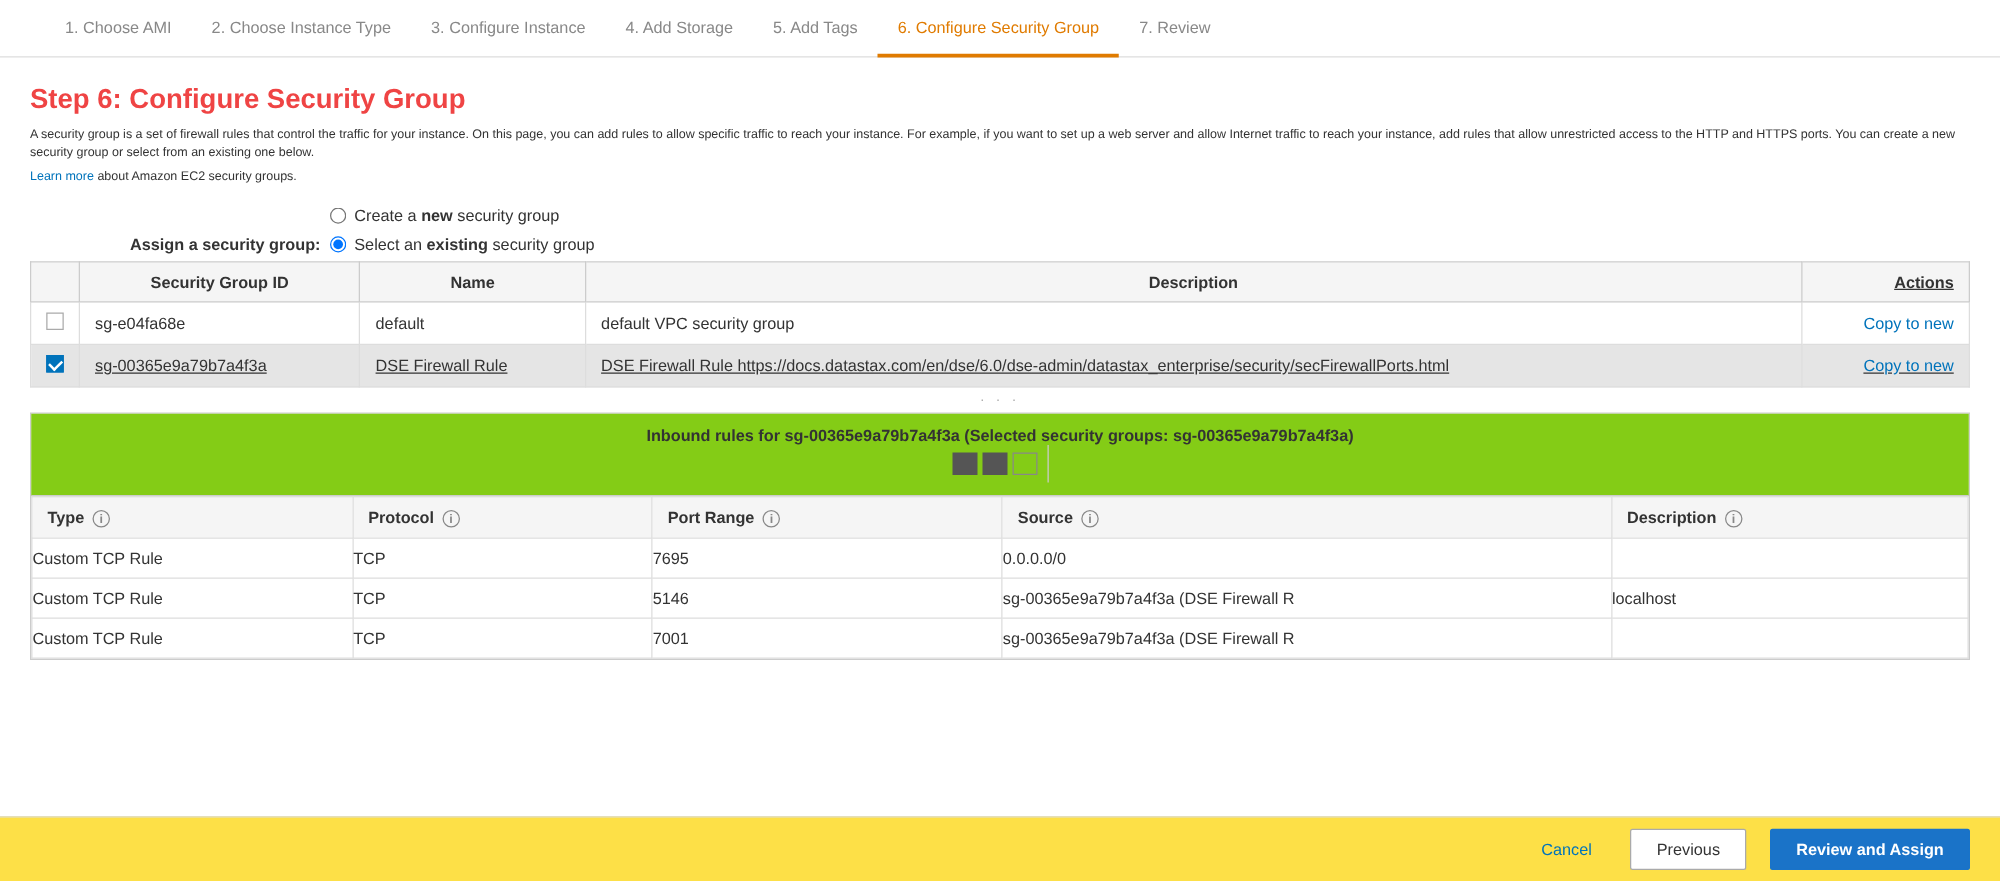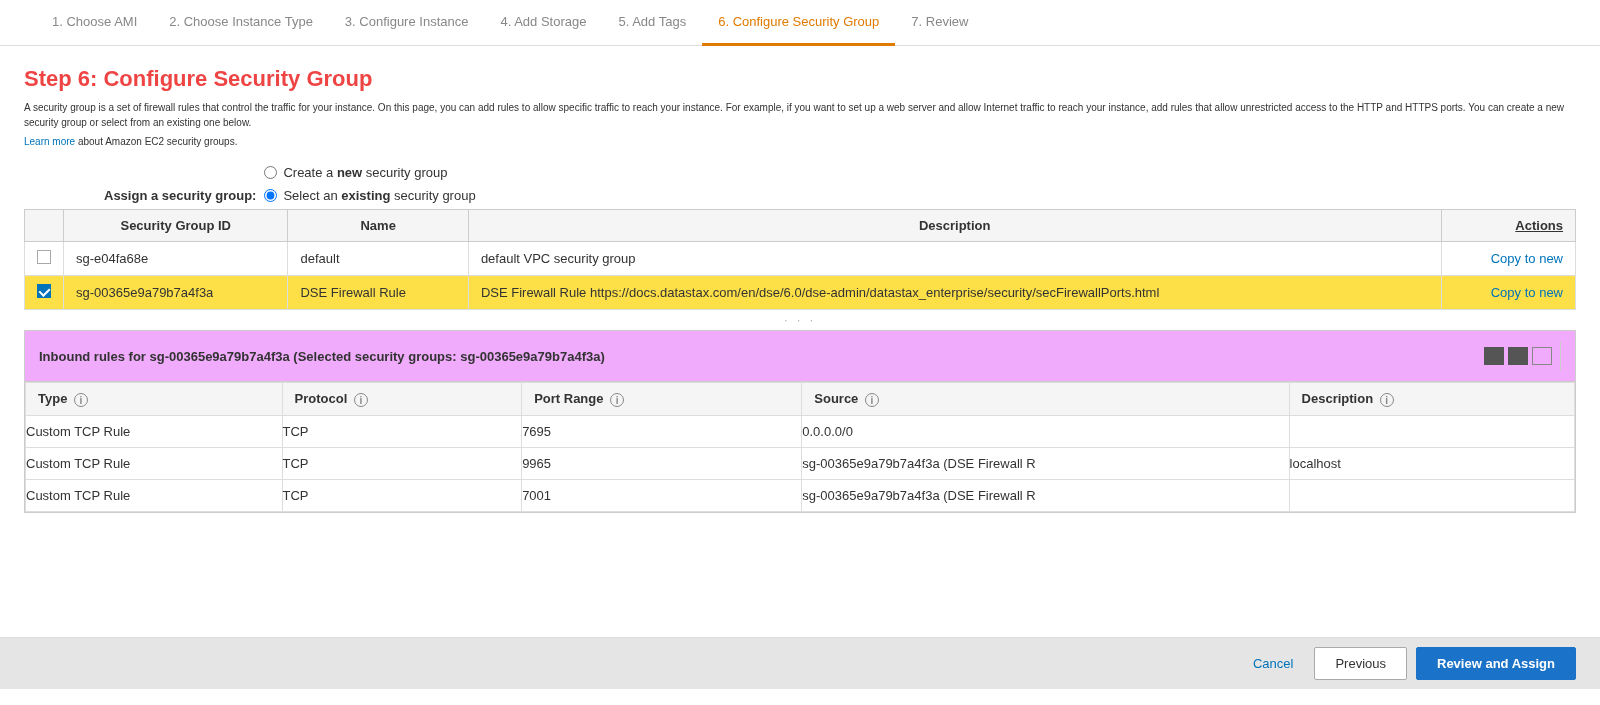--- a/index.html
+++ b/index.html
@@ -93,21 +93,22 @@
       font-weight: bold;
       font-size: 13px;
       text-align: center;
     }
     .sg-table td {
       border: 1px solid #ddd;
       padding: 8px 12px;
       font-size: 13px;
     }
     .sg-table tr.selected-row {
-      background: #fde047;
+      background: #e5e5e5;
+      text-decoration: underline;
     }
     .sg-table tr.unselected-row {
       background: #fff;
     }
     .copy-link {
       color: #0073bb;
       text-decoration: none;
       cursor: pointer;
       font-size: 13px;
     }
@@ -156,24 +157,25 @@
     
     .inbound-section {
       border: 1px solid #ccc;
       margin-top: 0;
     }
     .inbound-header {
       display: flex;
       justify-content: space-between;
       align-items: center;
       padding: 10px 14px;
-      background: #f0abfc;
+      background: #84cc16;
       border-bottom: 1px solid #ccc;
       font-weight: bold;
       font-size: 13px;
+      flex-direction: column;
     }
     .view-icons {
       display: flex;
       gap: 4px;
       align-items: center;
     }
     .view-icon-btn {
       width: 20px; height: 18px;
       background: #555;
       cursor: pointer;
@@ -216,31 +218,31 @@
     .truncate {
       max-width: 200px;
       overflow: hidden;
       text-overflow: ellipsis;
       white-space: nowrap;
     }
 
     
     .bottom-bar {
       position: fixed;
-      bottom: 16px;
+      bottom: 0;
       left: 0;
       width: 1600px;
       height: 52px;
-      background: #e5e5e5;
+      background: #fde047;
       border-top: 1px solid #ddd;
       display: flex;
       align-items: center;
       justify-content: flex-end;
       padding: 0 24px;
-      gap: 9px;
+      gap: 19px;
       z-index: 100;
     }
     .btn-cancel {
       background: transparent;
       border: none;
       color: #0073bb;
       font-size: 13px;
       cursor: pointer;
       padding: 6px 12px;
     }
@@ -386,21 +388,21 @@
         <tr>
           <td>Custom TCP Rule</td>
           <td>TCP</td>
           <td>7695</td>
           <td>0.0.0.0/0</td>
           <td></td>
         </tr>
         <tr>
           <td>Custom TCP Rule</td>
           <td>TCP</td>
-          <td>9965</td>
+          <td>5146</td>
           <td class="truncate">sg-00365e9a79b7a4f3a (DSE Firewall R</td>
           <td>localhost</td>
         </tr>
         <tr>
           <td>Custom TCP Rule</td>
           <td>TCP</td>
           <td>7001</td>
           <td class="truncate">sg-00365e9a79b7a4f3a (DSE Firewall R</td>
           <td></td>
         </tr>

